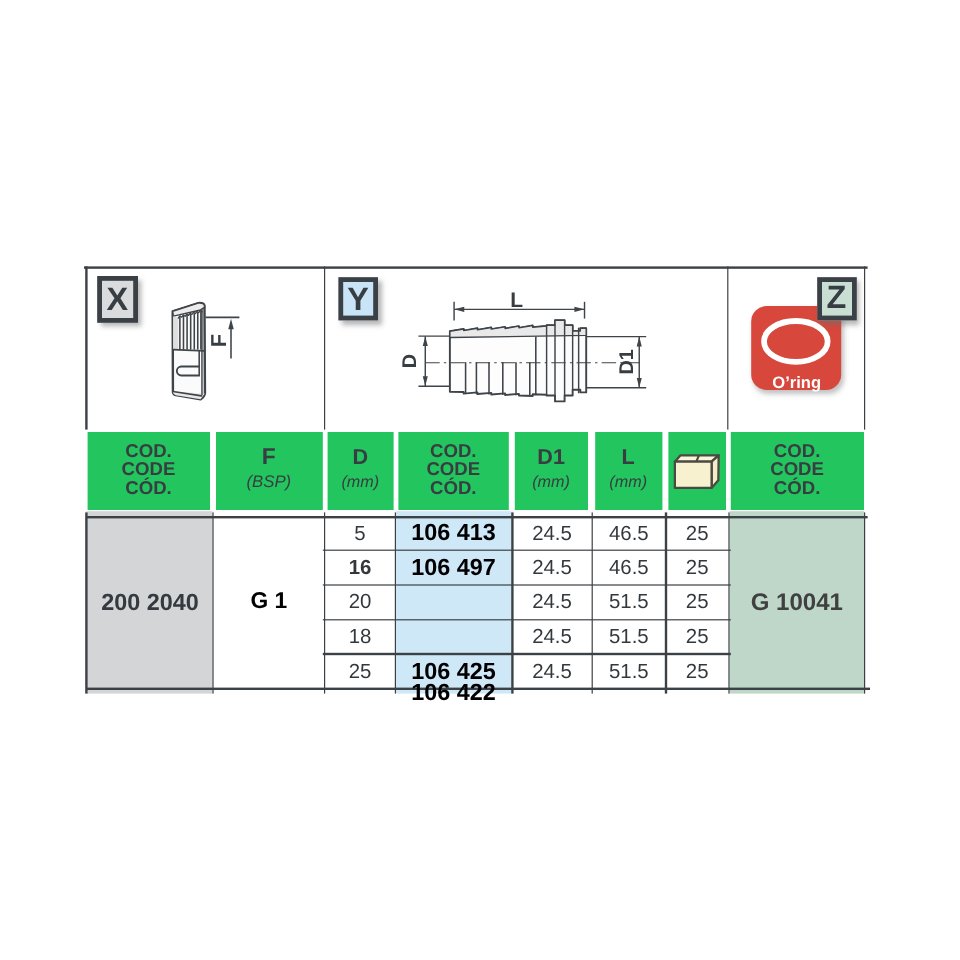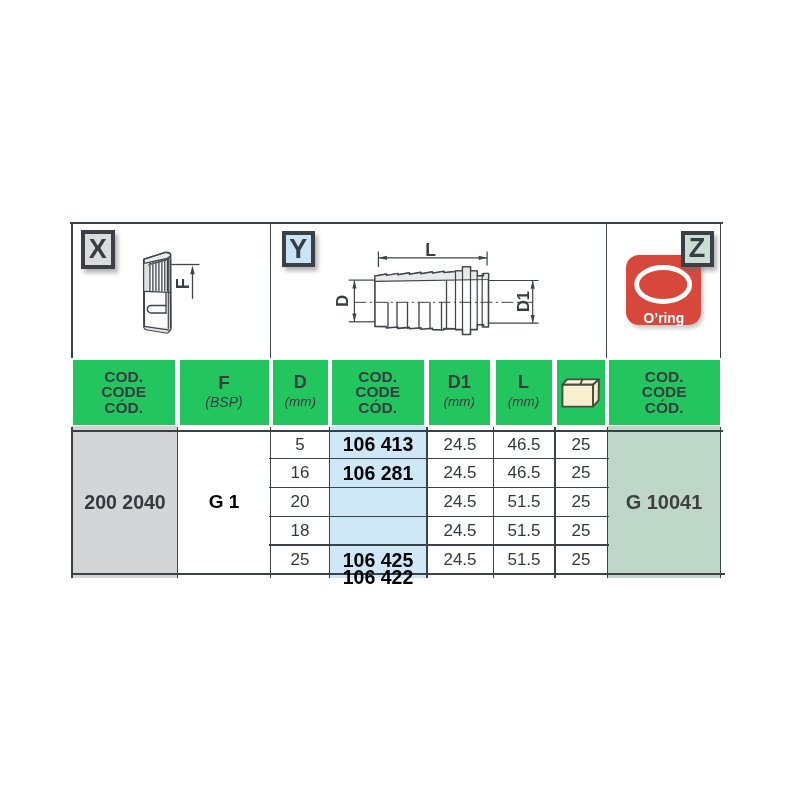--- a/index.html
+++ b/index.html
@@ -170,31 +170,31 @@
   <div class="ln" style="left:719.6px;top:426.5px;width:1.8px;height:151.5px;"></div>
 
   <div class="cell" style="left:73px;top:431px;width:104px;height:142px;font-weight:bold;font-size:19.5px;color:#343a3f;">200 2040</div>
 
   <div class="cell" style="left:178px;top:431px;width:92px;height:142px;font-weight:bold;font-size:19px;color:#000000;">G 1</div>
 
   <div class="cell" style="left:608px;top:431px;width:112px;height:142px;font-weight:bold;font-size:20px;color:#404040;">G 10041</div>
 
   <div class="cell val" style="left:271px;top:431px;width:58px;height:27px;">5</div>
 
-  <div class="cell val" style="left:271px;top:459px;width:58px;height:28px;">16</div>
+  <div class="cell val" style="left:271px;top:459px;width:58px;height:28px;font-weight:bold;">16</div>
 
   <div class="cell val" style="left:271px;top:488px;width:58px;height:28px;">20</div>
 
   <div class="cell val" style="left:271px;top:517px;width:58px;height:28px;">18</div>
 
   <div class="cell val" style="left:271px;top:546px;width:58px;height:28px;">25</div>
 
   <div class="cell code" style="left:330px;top:431px;width:96px;height:27px;">106 413</div>
 
-  <div class="cell code" style="left:330px;top:459px;width:96px;height:28px;">106 281</div>
+  <div class="cell code" style="left:330px;top:459px;width:96px;height:28px;">106 497</div>
 
 
   <div class="cell code" style="left:330px;top:517px;width:96px;height:28px;margin-top:46px;">106 422</div>
 
   <div class="cell code" style="left:330px;top:546px;width:96px;height:28px;">106 425</div>
 
   <div class="cell val" style="left:427px;top:431px;width:66px;height:27px;">24.5</div>
 
   <div class="cell val" style="left:427px;top:459px;width:66px;height:28px;">24.5</div>
 

